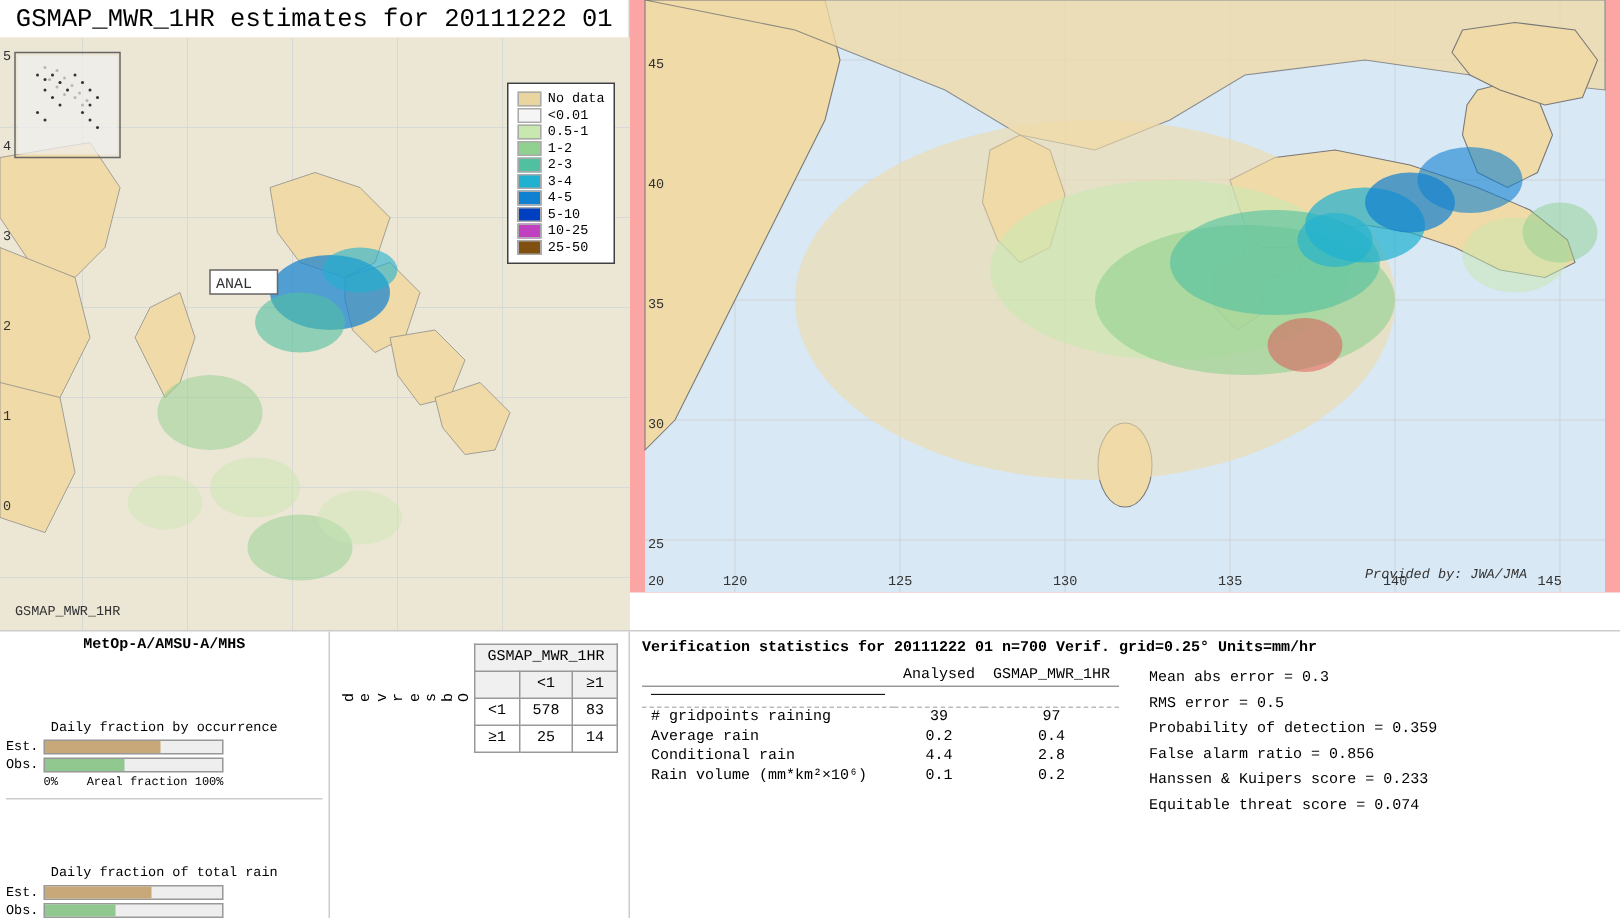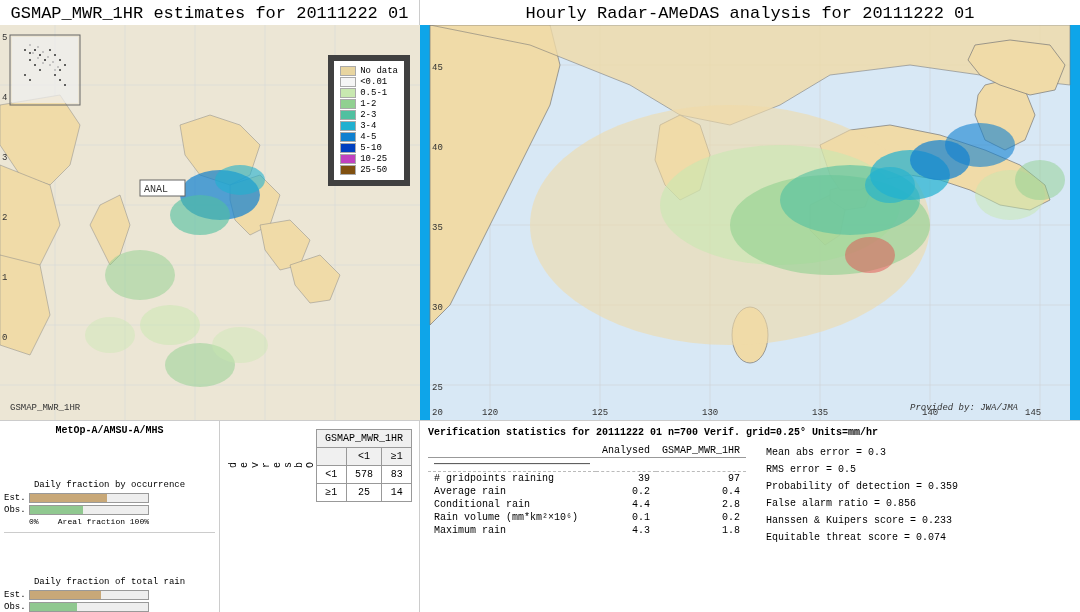--- a/index.html
+++ b/index.html
@@ -50,31 +50,31 @@
       width: 420px;
       height: 395px;
       background: #f5e6c8;
       position: relative;
     }
 
     
     .right-map-area {
       width: 640px;
       height: 395px;
-      background: #0ea5e9;
+      background: #fca5a5;
       position: relative;
     }
 
     
     .legend {
       position: absolute;
       right: 10px;
       top: 30px;
       background: white;
-      border: 6px solid #404040;
+      border: 1px solid #404040;
       padding: 4px 6px;
       font-size: 9px;
       z-index: 10;
     }
 
     .legend-item {
       display: flex;
       align-items: center;
       margin: 1px 0;
     }
@@ -204,21 +204,21 @@
     .stats-table {
       border-collapse: collapse;
       font-size: 10px;
     }
 
     .stats-table td {
       padding: 1px 6px;
     }
 
     .stats-table td:nth-child(2), .stats-table td:nth-child(3) {
-      text-align: right;
+      text-align: center;
     }
 
     .stats-right {
       font-size: 10px;
       line-height: 1.7;
     }
 
     
     .map-svg {
       position: absolute;
@@ -378,21 +378,20 @@
           </div>
           <div class="legend-item">
             <div class="legend-color" style="background:#805010;"></div>
             <span>25-50</span>
           </div>
         </div>
       </div>
     </div>
 
     <div class="right-panel">
-      <div class="map-title">Hourly Radar-AMeDAS analysis for 20111222 01</div>
       <div class="right-map-area" style="width:100%; height:395px; position:relative;">
         <svg class="map-svg" viewBox="0 0 640 395">
 
           <rect width="640" height="395" fill="#d8e8f5"></rect>
 
           <g stroke="#ccc" stroke-width="0.5" fill="none">
             <line x1="60" y1="0" x2="60" y2="395"></line>
             <line x1="170" y1="0" x2="170" y2="395"></line>
             <line x1="280" y1="0" x2="280" y2="395"></line>
             <line x1="390" y1="0" x2="390" y2="395"></line>
@@ -569,25 +568,20 @@
               <tr>
                 <td>Conditional rain</td>
                 <td>4.4</td>
                 <td>2.8</td>
               </tr>
               <tr>
                 <td>Rain volume (mm*km²×10⁶)</td>
                 <td>0.1</td>
                 <td>0.2</td>
               </tr>
-              <tr>
-                <td>Maximum rain</td>
-                <td>4.3</td>
-                <td>1.8</td>
-              </tr>
             </tbody>
           </table>
         </div>
 
         <div class="stats-right">
           <div>Mean abs error = 0.3</div>
           <div>RMS error = 0.5</div>
           <div>Probability of detection = 0.359</div>
           <div>False alarm ratio = 0.856</div>
           <div>Hanssen &amp; Kuipers score = 0.233</div>

